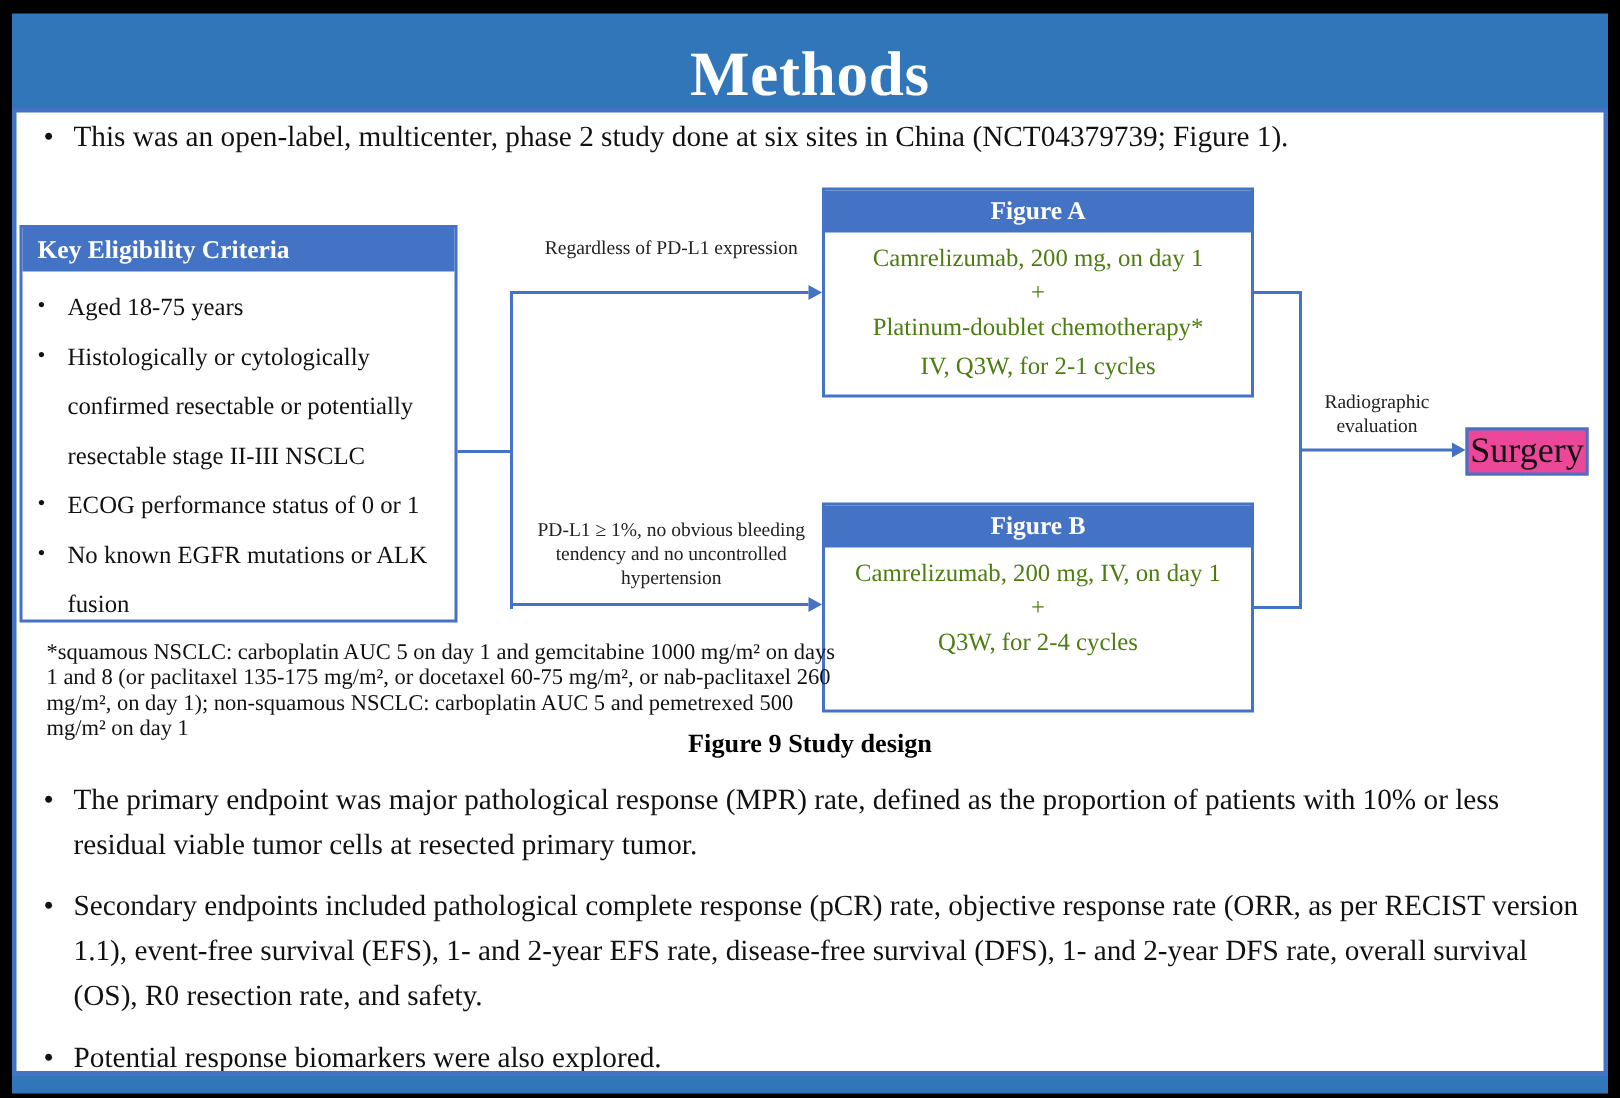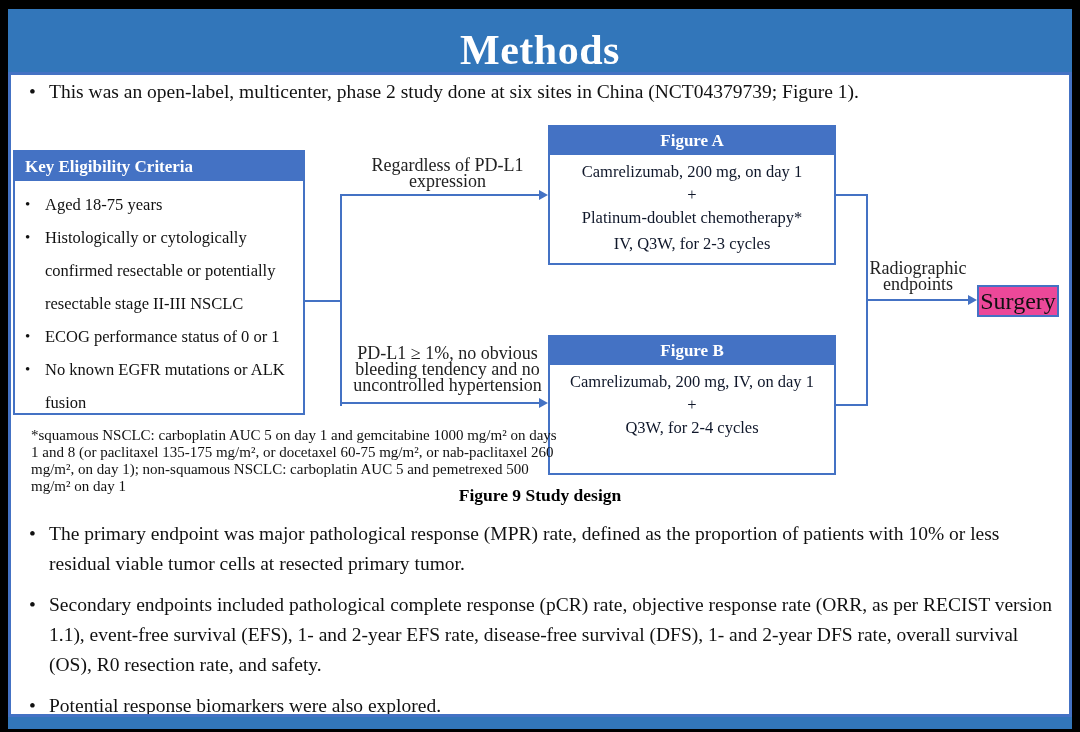--- a/index.html
+++ b/index.html
@@ -63,31 +63,31 @@
   }
   .elig-list li .dot2 {
     position: absolute; left: -20px; top: 0; font-size: 15px;
   }
 
   .cohort-box { left: 537px; width: 288px; height: 140px; text-align: center; }
   .cohort-a { top: 50px; }
   .cohort-b { top: 260px; }
   .cohort-box .box-header { height: 28px; line-height: 28px; }
   .cohort-lines { padding-top: 3px; }
-  .cohort-lines div { font-size: 16.5px; line-height: 26px; color: #0f172a; }
+  .cohort-lines div { font-size: 16.5px; line-height: 26px; color: #4d7c0f; }
 
   .surgery-box {
     left: 966px; top: 210px; width: 82px; height: 32px;
     border: 2px solid #4472C4; background: #ec4899;
     text-align: center; font-size: 24px; line-height: 28px; color: #111;
   }
 
   .line { background: #4472C4; }
   .lbl {
-    font-size: 18px; color: #222; text-align: center; line-height: 16px;
+    font-size: 13px; color: #222; text-align: center; line-height: 16px;
   }
   .arrowhead {
     width: 0; height: 0;
     border-top: 5px solid transparent; border-bottom: 5px solid transparent;
     border-left: 9px solid #4472C4;
   }
 
   .footnote {
     left: 5px; top: 352px; width: 532px;
     font-size: 15px; line-height: 17px; color: #111; margin-left: 15px;
@@ -125,41 +125,41 @@
       <ul class="elig-list">
         <li><span class="dot2">•</span><span>Aged 18-75 years</span></li>
         <li><span class="dot2">•</span><span>Histologically or cytologically confirmed resectable or potentially resectable stage II-III NSCLC</span></li>
         <li><span class="dot2">•</span><span>ECOG performance status of 0 or 1</span></li>
         <li><span class="dot2">•</span><span>No known EGFR mutations or ALK fusion</span></li>
       </ul>
     </div>
 
     <div class="dg lbl" style="left:339px; top:82px; width:195px;">Regardless of PD-L1 expression</div>
     <div class="dg lbl" style="left:334px; top:270px; width:205px;">PD-L1 ≥ 1%, no obvious bleeding tendency and no uncontrolled hypertension</div>
-    <div class="dg lbl" style="left:852px; top:185px; width:110px;">Radiographic endpoints</div>
+    <div class="dg lbl" style="left:852px; top:185px; width:110px;">Radiographic evaluation</div>
 
     <div class="dg line" style="left:294px; top:225px; width:35px; height:2px;"></div>
     <div class="dg line" style="left:329px; top:119px; width:2px; height:212px;"></div>
     <div class="dg line" style="left:329px; top:119px; width:199px; height:2px;"></div>
     <div class="dg arrowhead" style="left:528px; top:115px;"></div>
     <div class="dg line" style="left:329px; top:327px; width:199px; height:2px;"></div>
     <div class="dg arrowhead" style="left:528px; top:323px;"></div>
     <div class="dg line" style="left:825px; top:119px; width:32px; height:2px;"></div>
     <div class="dg line" style="left:825px; top:329px; width:32px; height:2px;"></div>
     <div class="dg line" style="left:855px; top:119px; width:2px; height:212px;"></div>
     <div class="dg line" style="left:855px; top:224px; width:102px; height:2px;"></div>
     <div class="dg arrowhead" style="left:957px; top:220px;"></div>
 
     <div class="dg box cohort-box cohort-a">
       <div class="box-header">Figure A</div>
       <div class="cohort-lines">
         <div>Camrelizumab, 200 mg, on day 1</div>
         <div style="line-height:20px;">+</div>
         <div>Platinum-doublet chemotherapy*</div>
-        <div>IV, Q3W, for 2-3 cycles</div>
+        <div>IV, Q3W, for 2-1 cycles</div>
       </div>
     </div>
 
     <div class="dg box cohort-box cohort-b">
       <div class="box-header">Figure B</div>
       <div class="cohort-lines">
         <div>Camrelizumab, 200 mg, IV, on day 1</div>
         <div style="line-height:20px;">+</div>
         <div>Q3W, for 2-4 cycles</div>
       </div>

